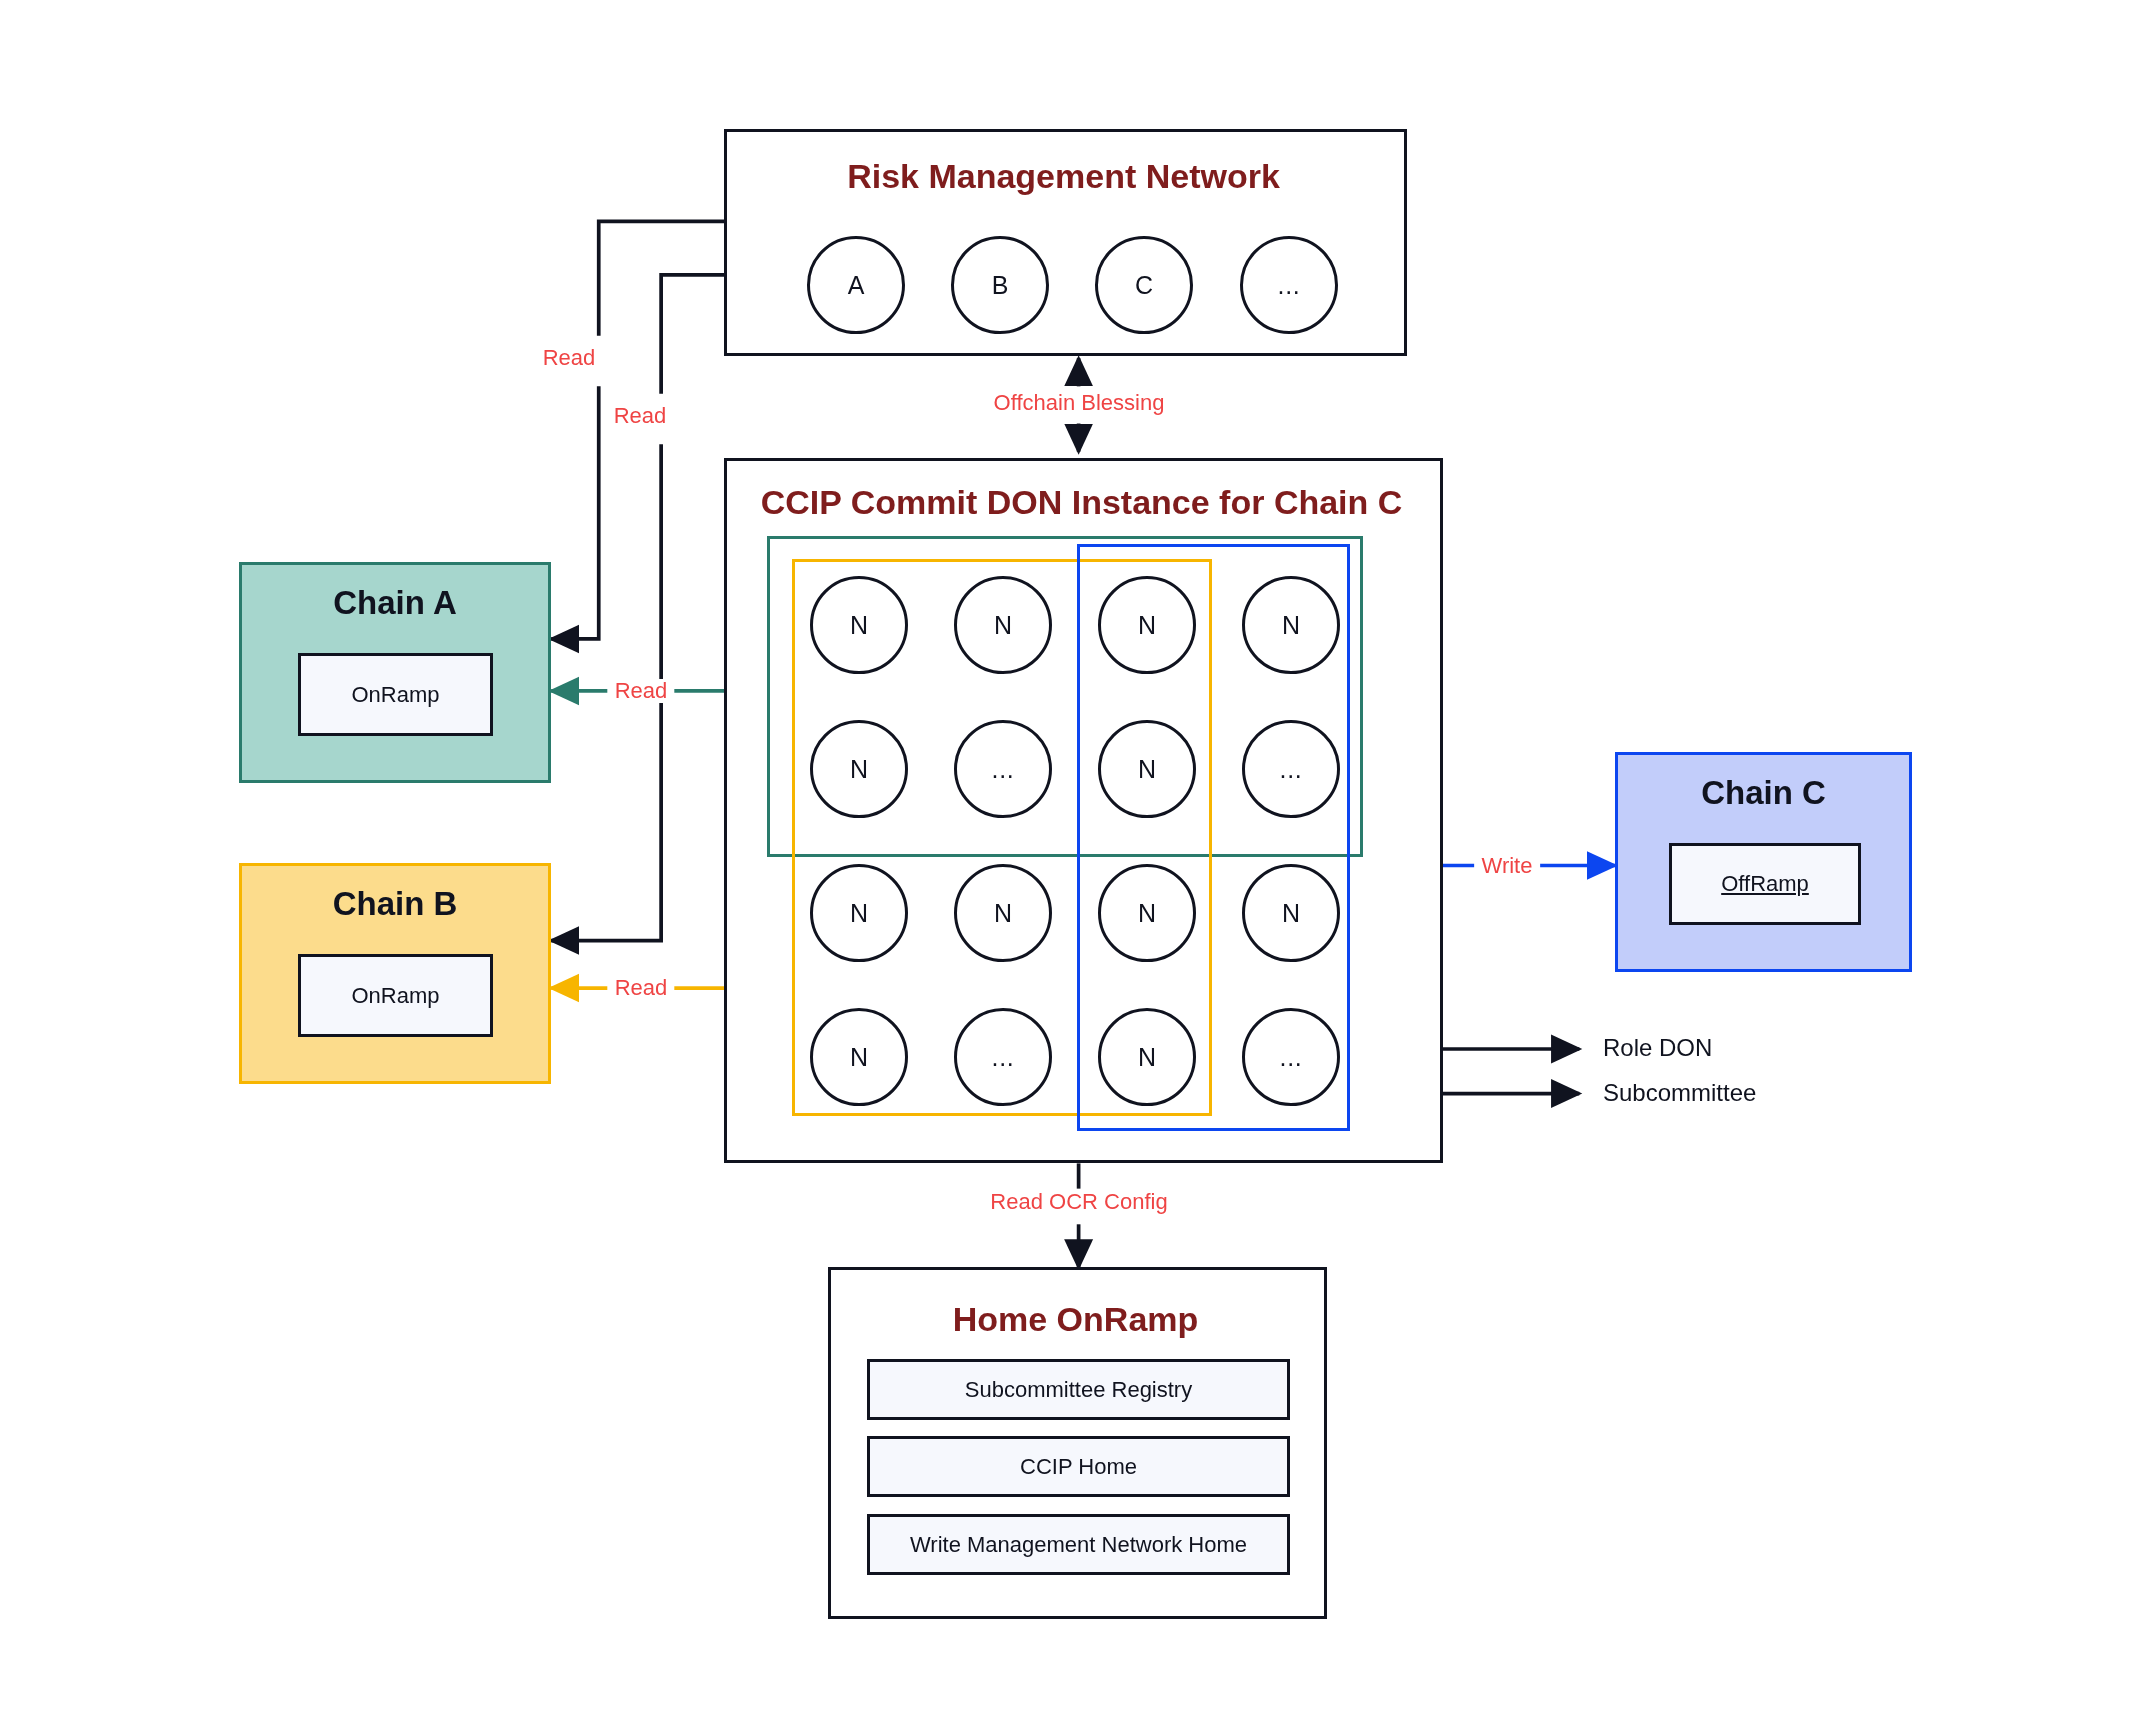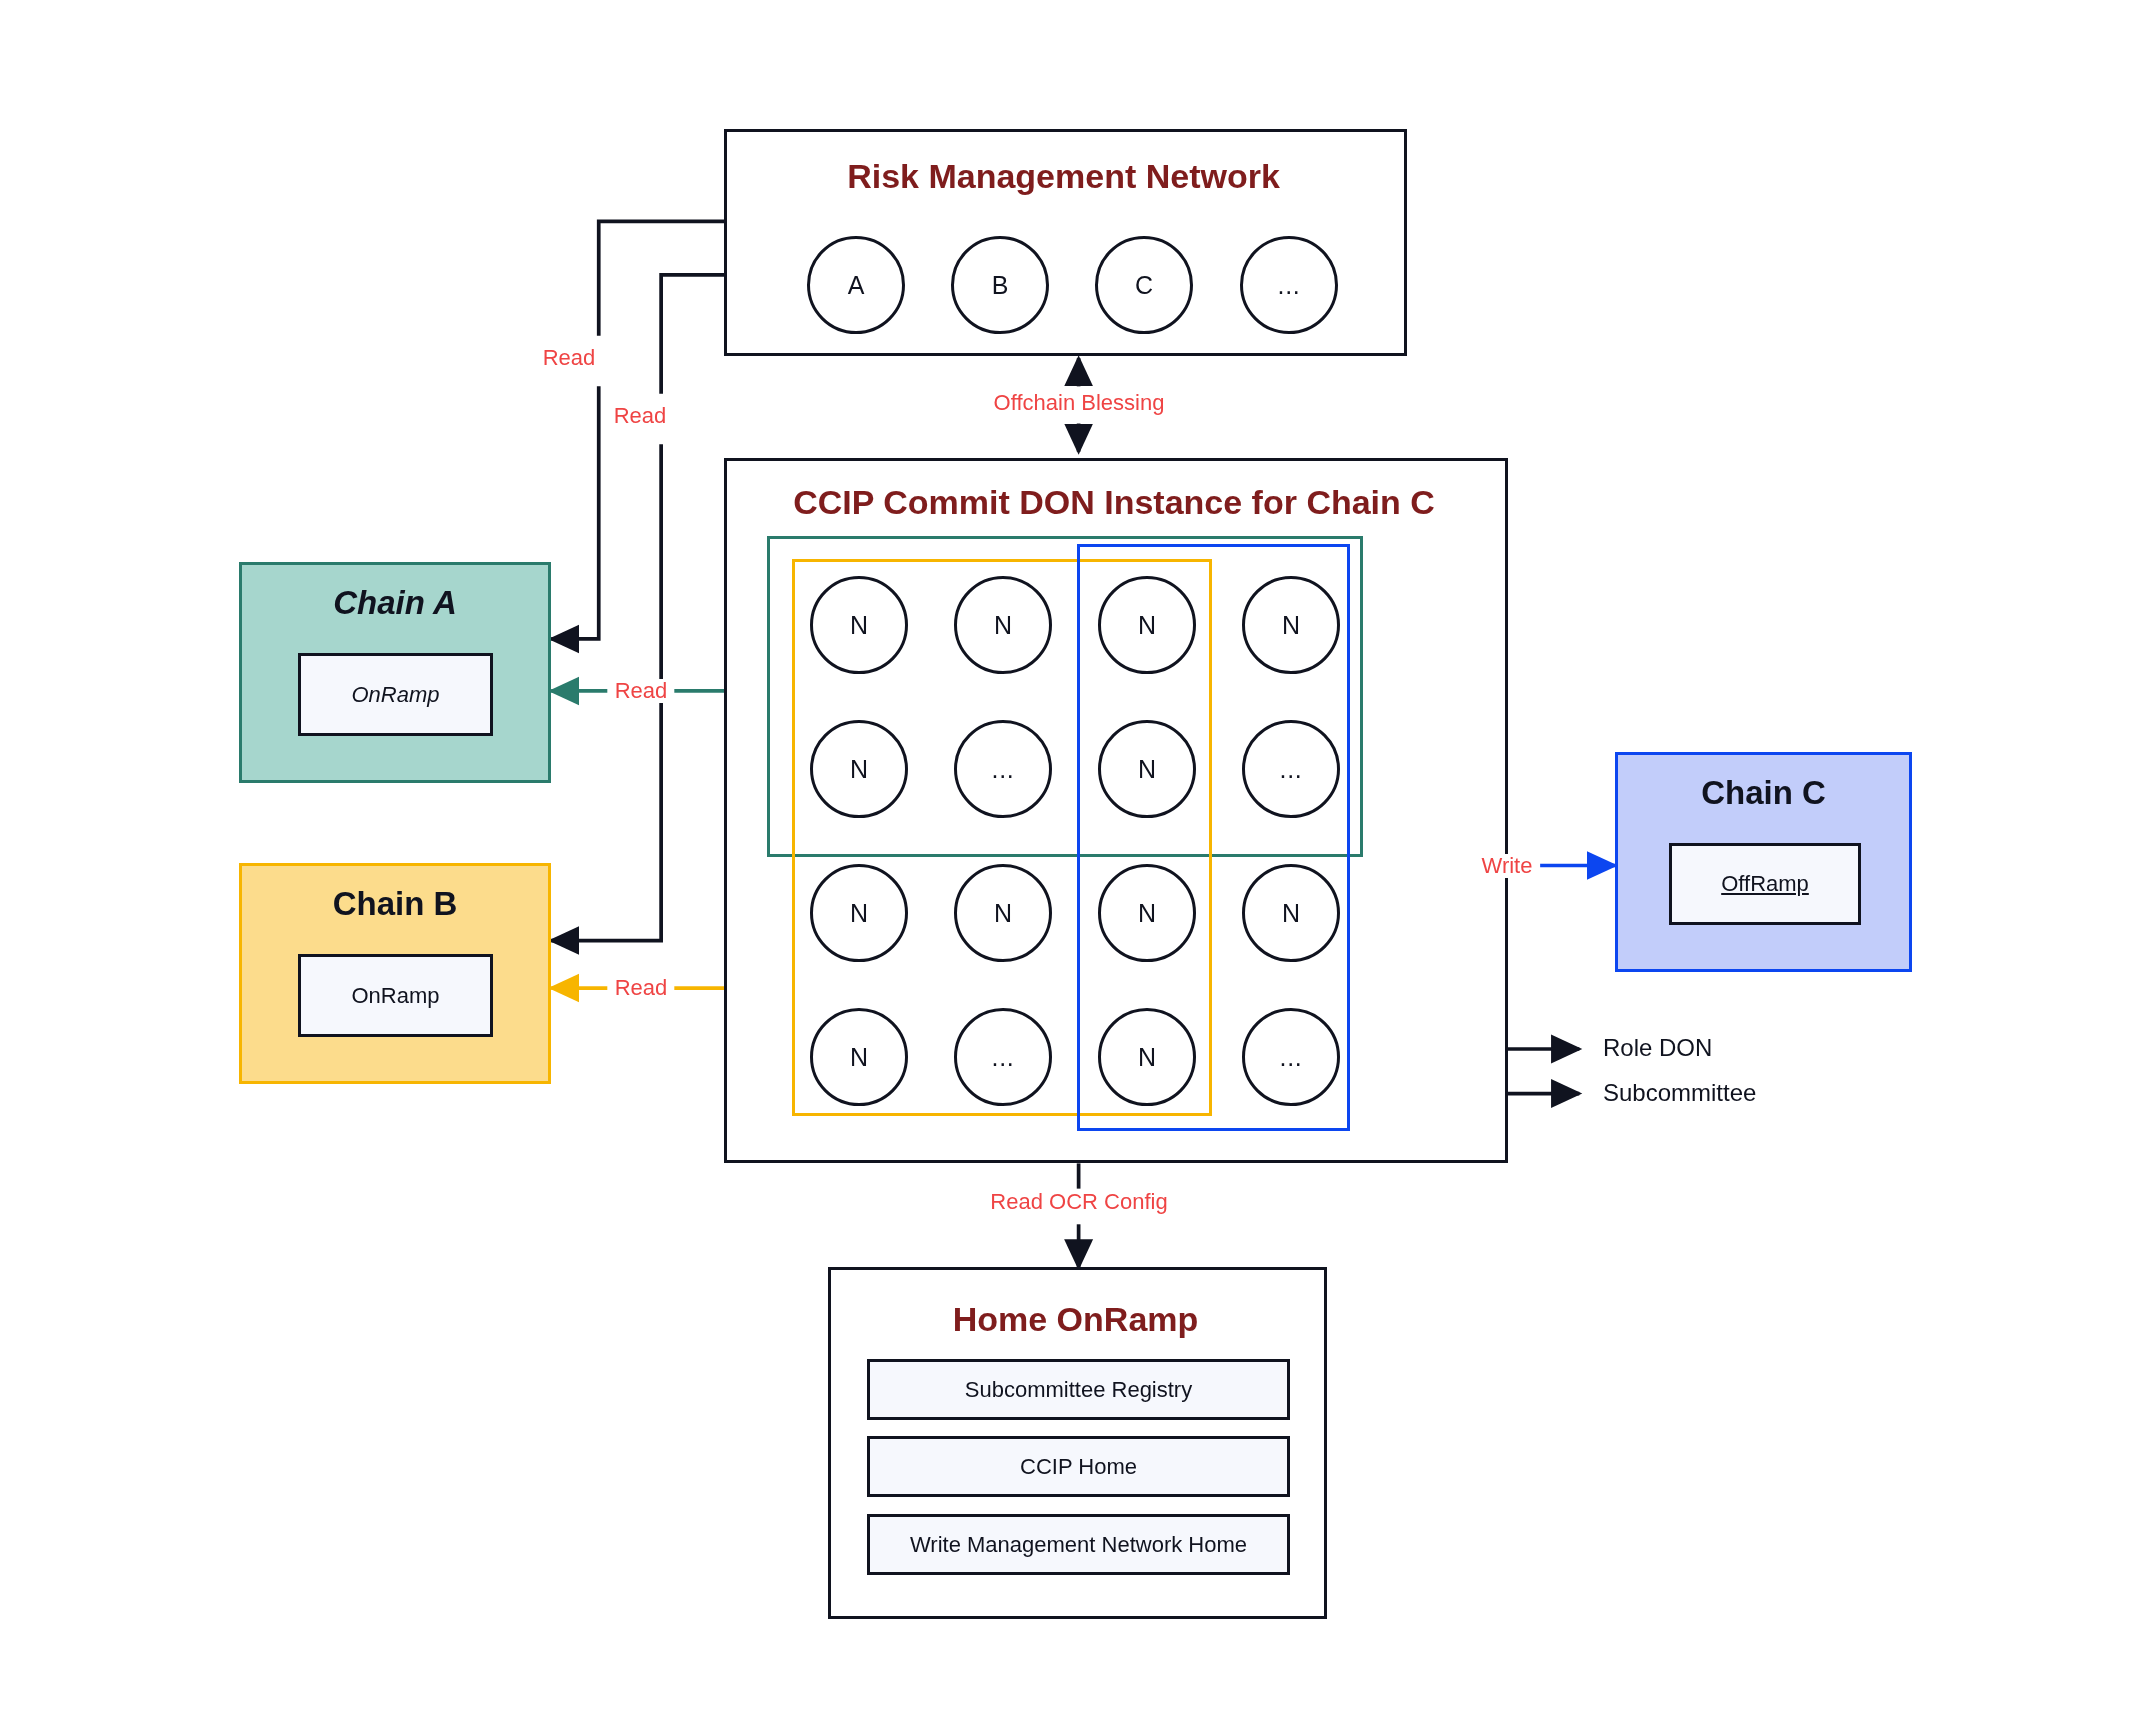--- a/index.html
+++ b/index.html
@@ -175,21 +175,21 @@
       <span>B</span>
     </div>
     <div class="node" style="left:368px; top:104px;">
       <span>C</span>
     </div>
     <div class="node dots" style="left:513px; top:104px;">
       <span>...</span>
     </div>
   </div>
 
-  <div class="box outline-box" style="left:724px; top:458px; width:784px; height:705px;">
+  <div class="box outline-box" style="left:724px; top:458px; width:719px; height:705px;">
     <div class="box-title" style="top:22px; font-size:34px;">CCIP Commit DON Instance for Chain C</div>
   </div>
 
   <div class="group-rect" style="left:767px; top:536px; width:596px; height:321px; border:3.7px solid #2a7b6c;"></div>
   <div class="group-rect" style="left:792px; top:559px; width:420px; height:557px; border:3.7px solid #f7b500;"></div>
   <div class="group-rect" style="left:1077px; top:544px; width:273px; height:587px; border:3.7px solid #0c46f0;"></div>
 
   <div style="position:absolute; left:810px; top:576px; width:594px; height:535px;">
     <div class="node" style="left:0px;   top:0px;">
       <span>N</span>
@@ -237,21 +237,21 @@
       <span>...</span>
       </div>
     <div class="node" style="left:288px; top:432px;">
       <span>N</span>
       </div>
     <div class="node dots" style="left:432px; top:432px;">
       <span>...</span>
       </div>
   </div>
 
-  <div class="chain-box" style="left:239px; top:562px; width:312px; height:221px; background:#a6d6cd; border:3.7px solid #2a7b6c; box-sizing:border-box;font-style:italic;">
+  <div class="chain-box" style="left:239px; top:562px; width:312px; height:221px; background:#a6d6cd; border:3.7px solid #2a7b6c; box-sizing:border-box;">
     <div class="chain-title" style="top:19.3px;">Chain A</div>
     <div class="sub-box" style="left:56px; top:88px; width:195px; height:83px;">
       <span>OnRamp</span>
     </div>
   </div>
 
   <div class="chain-box" style="left:239px; top:863px; width:312px; height:221px; background:#fcdc8c; border:3.7px solid #f7b500; box-sizing:border-box;">
     <div class="chain-title" style="top:19.3px;">Chain B</div>
     <div class="sub-box" style="left:56px; top:88px; width:195px; height:83px;">
       <span>OnRamp</span>

